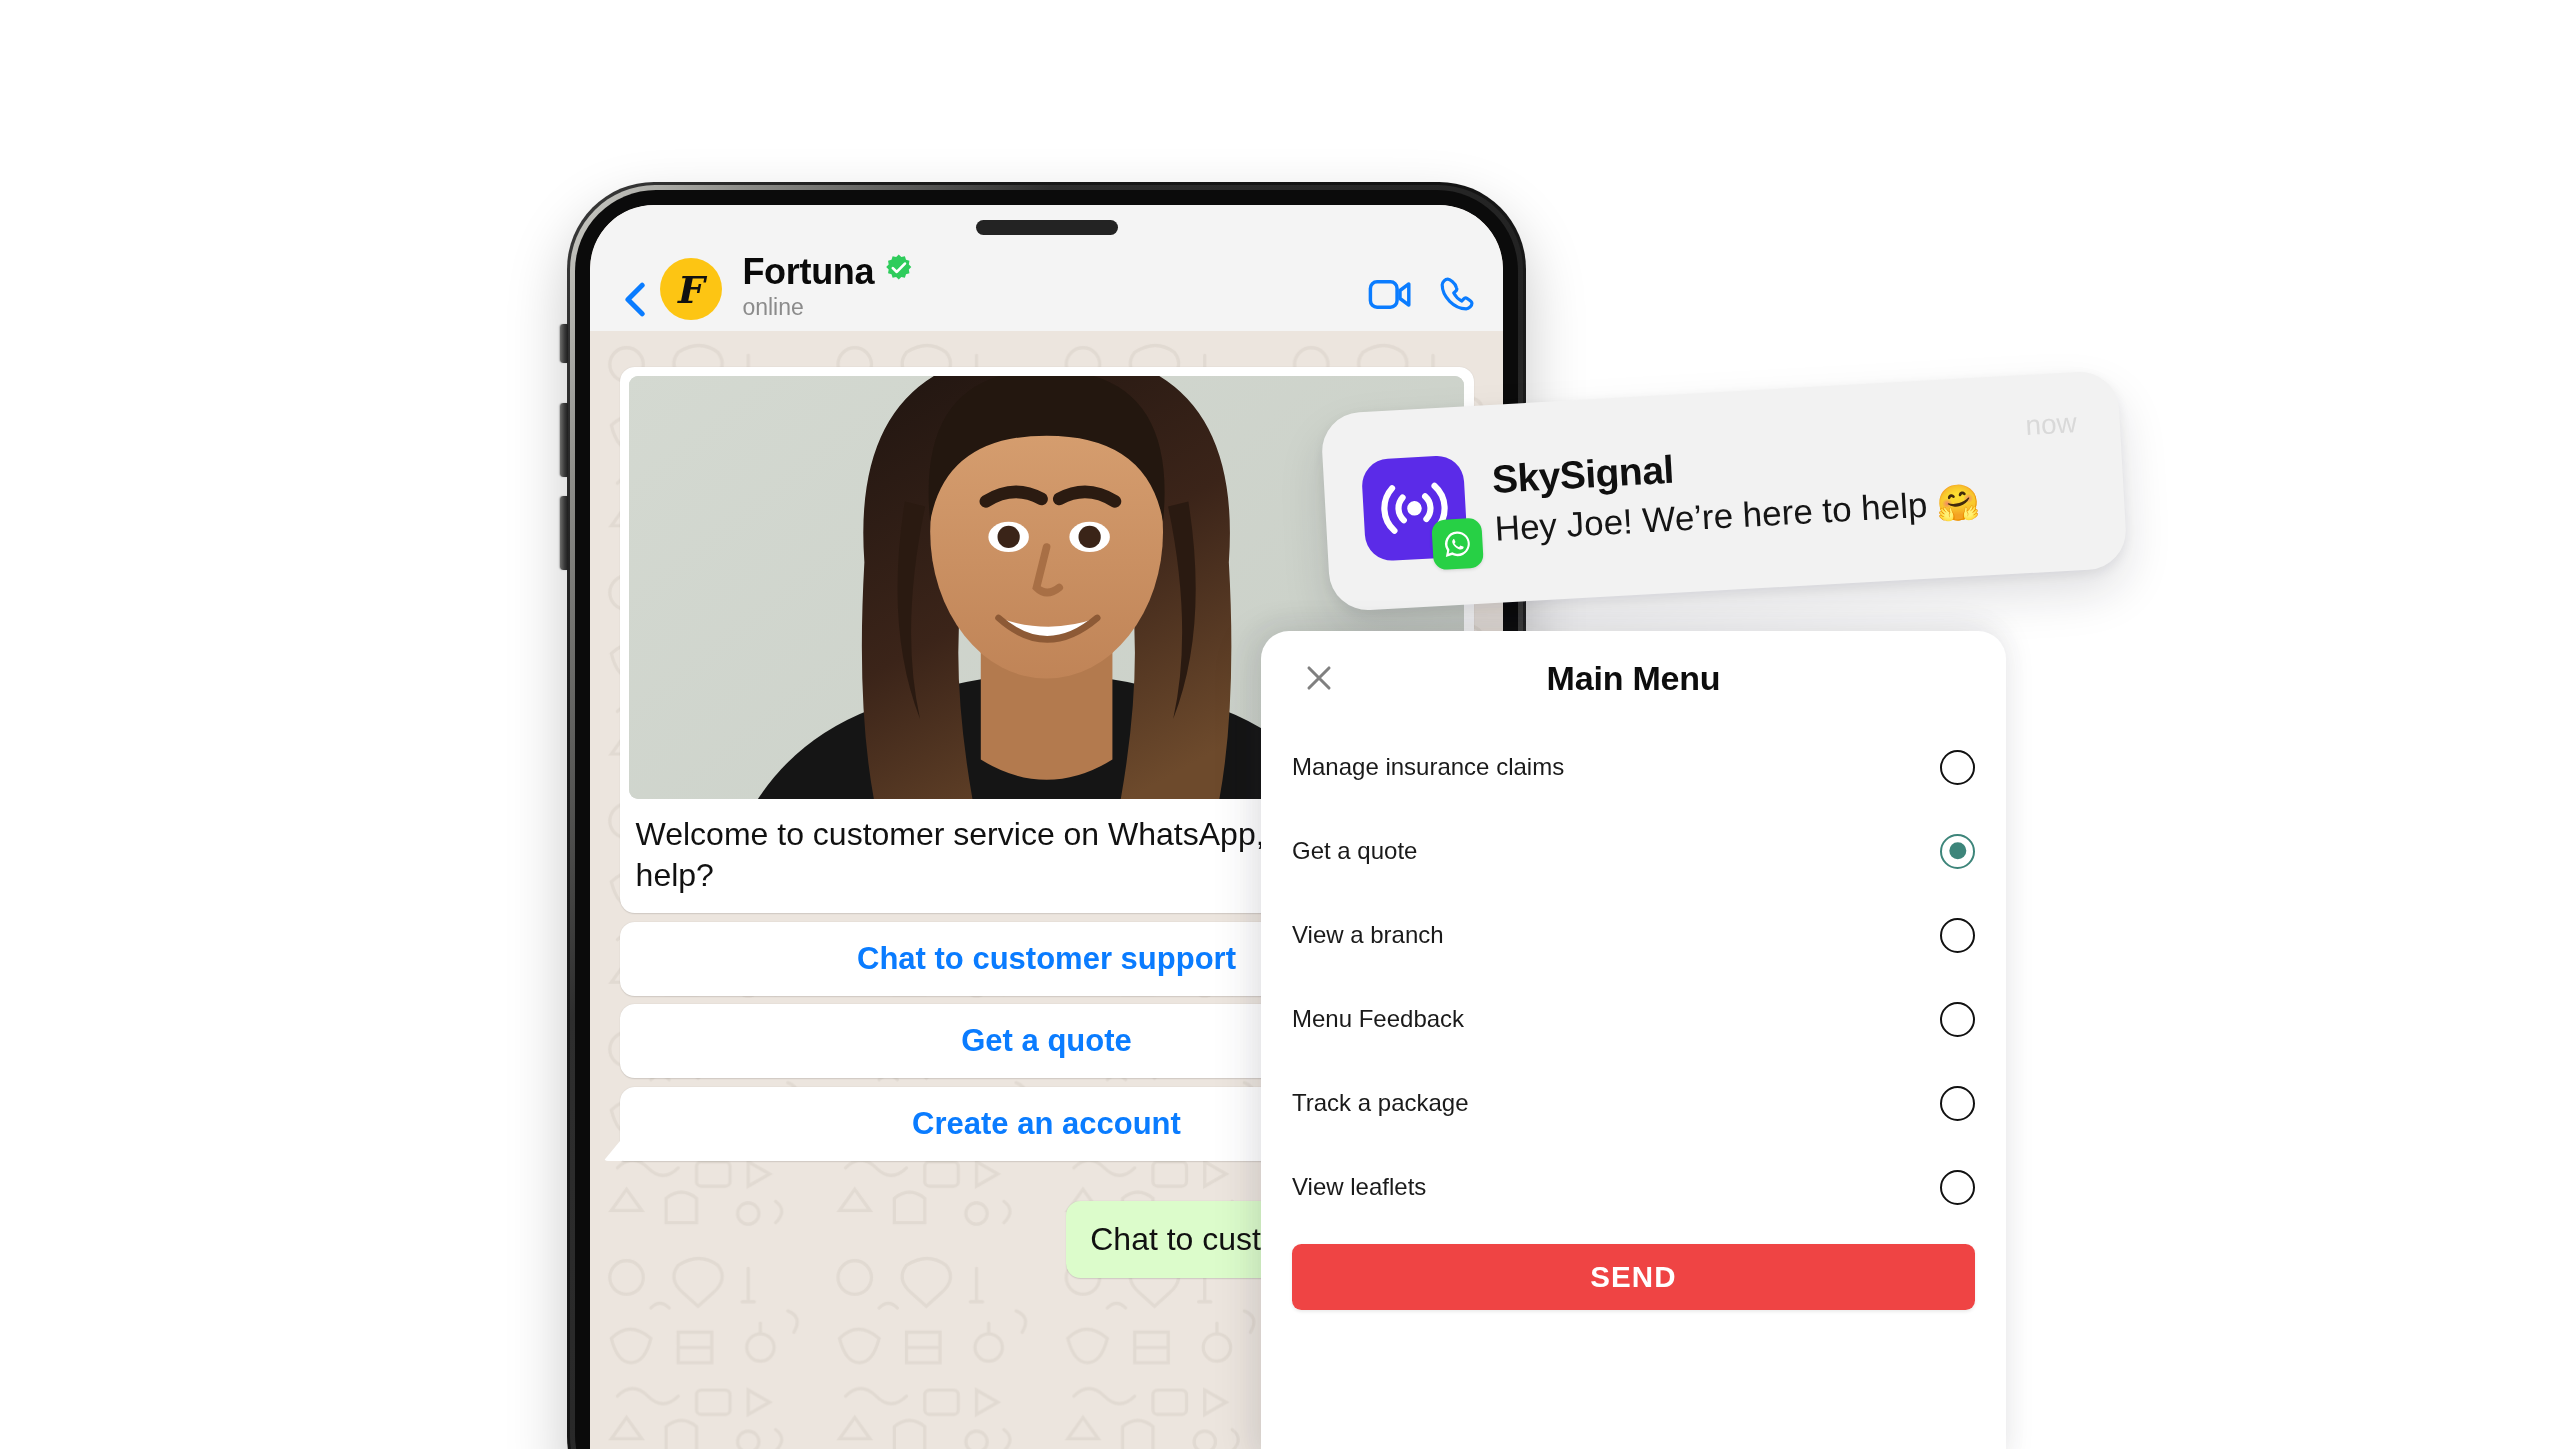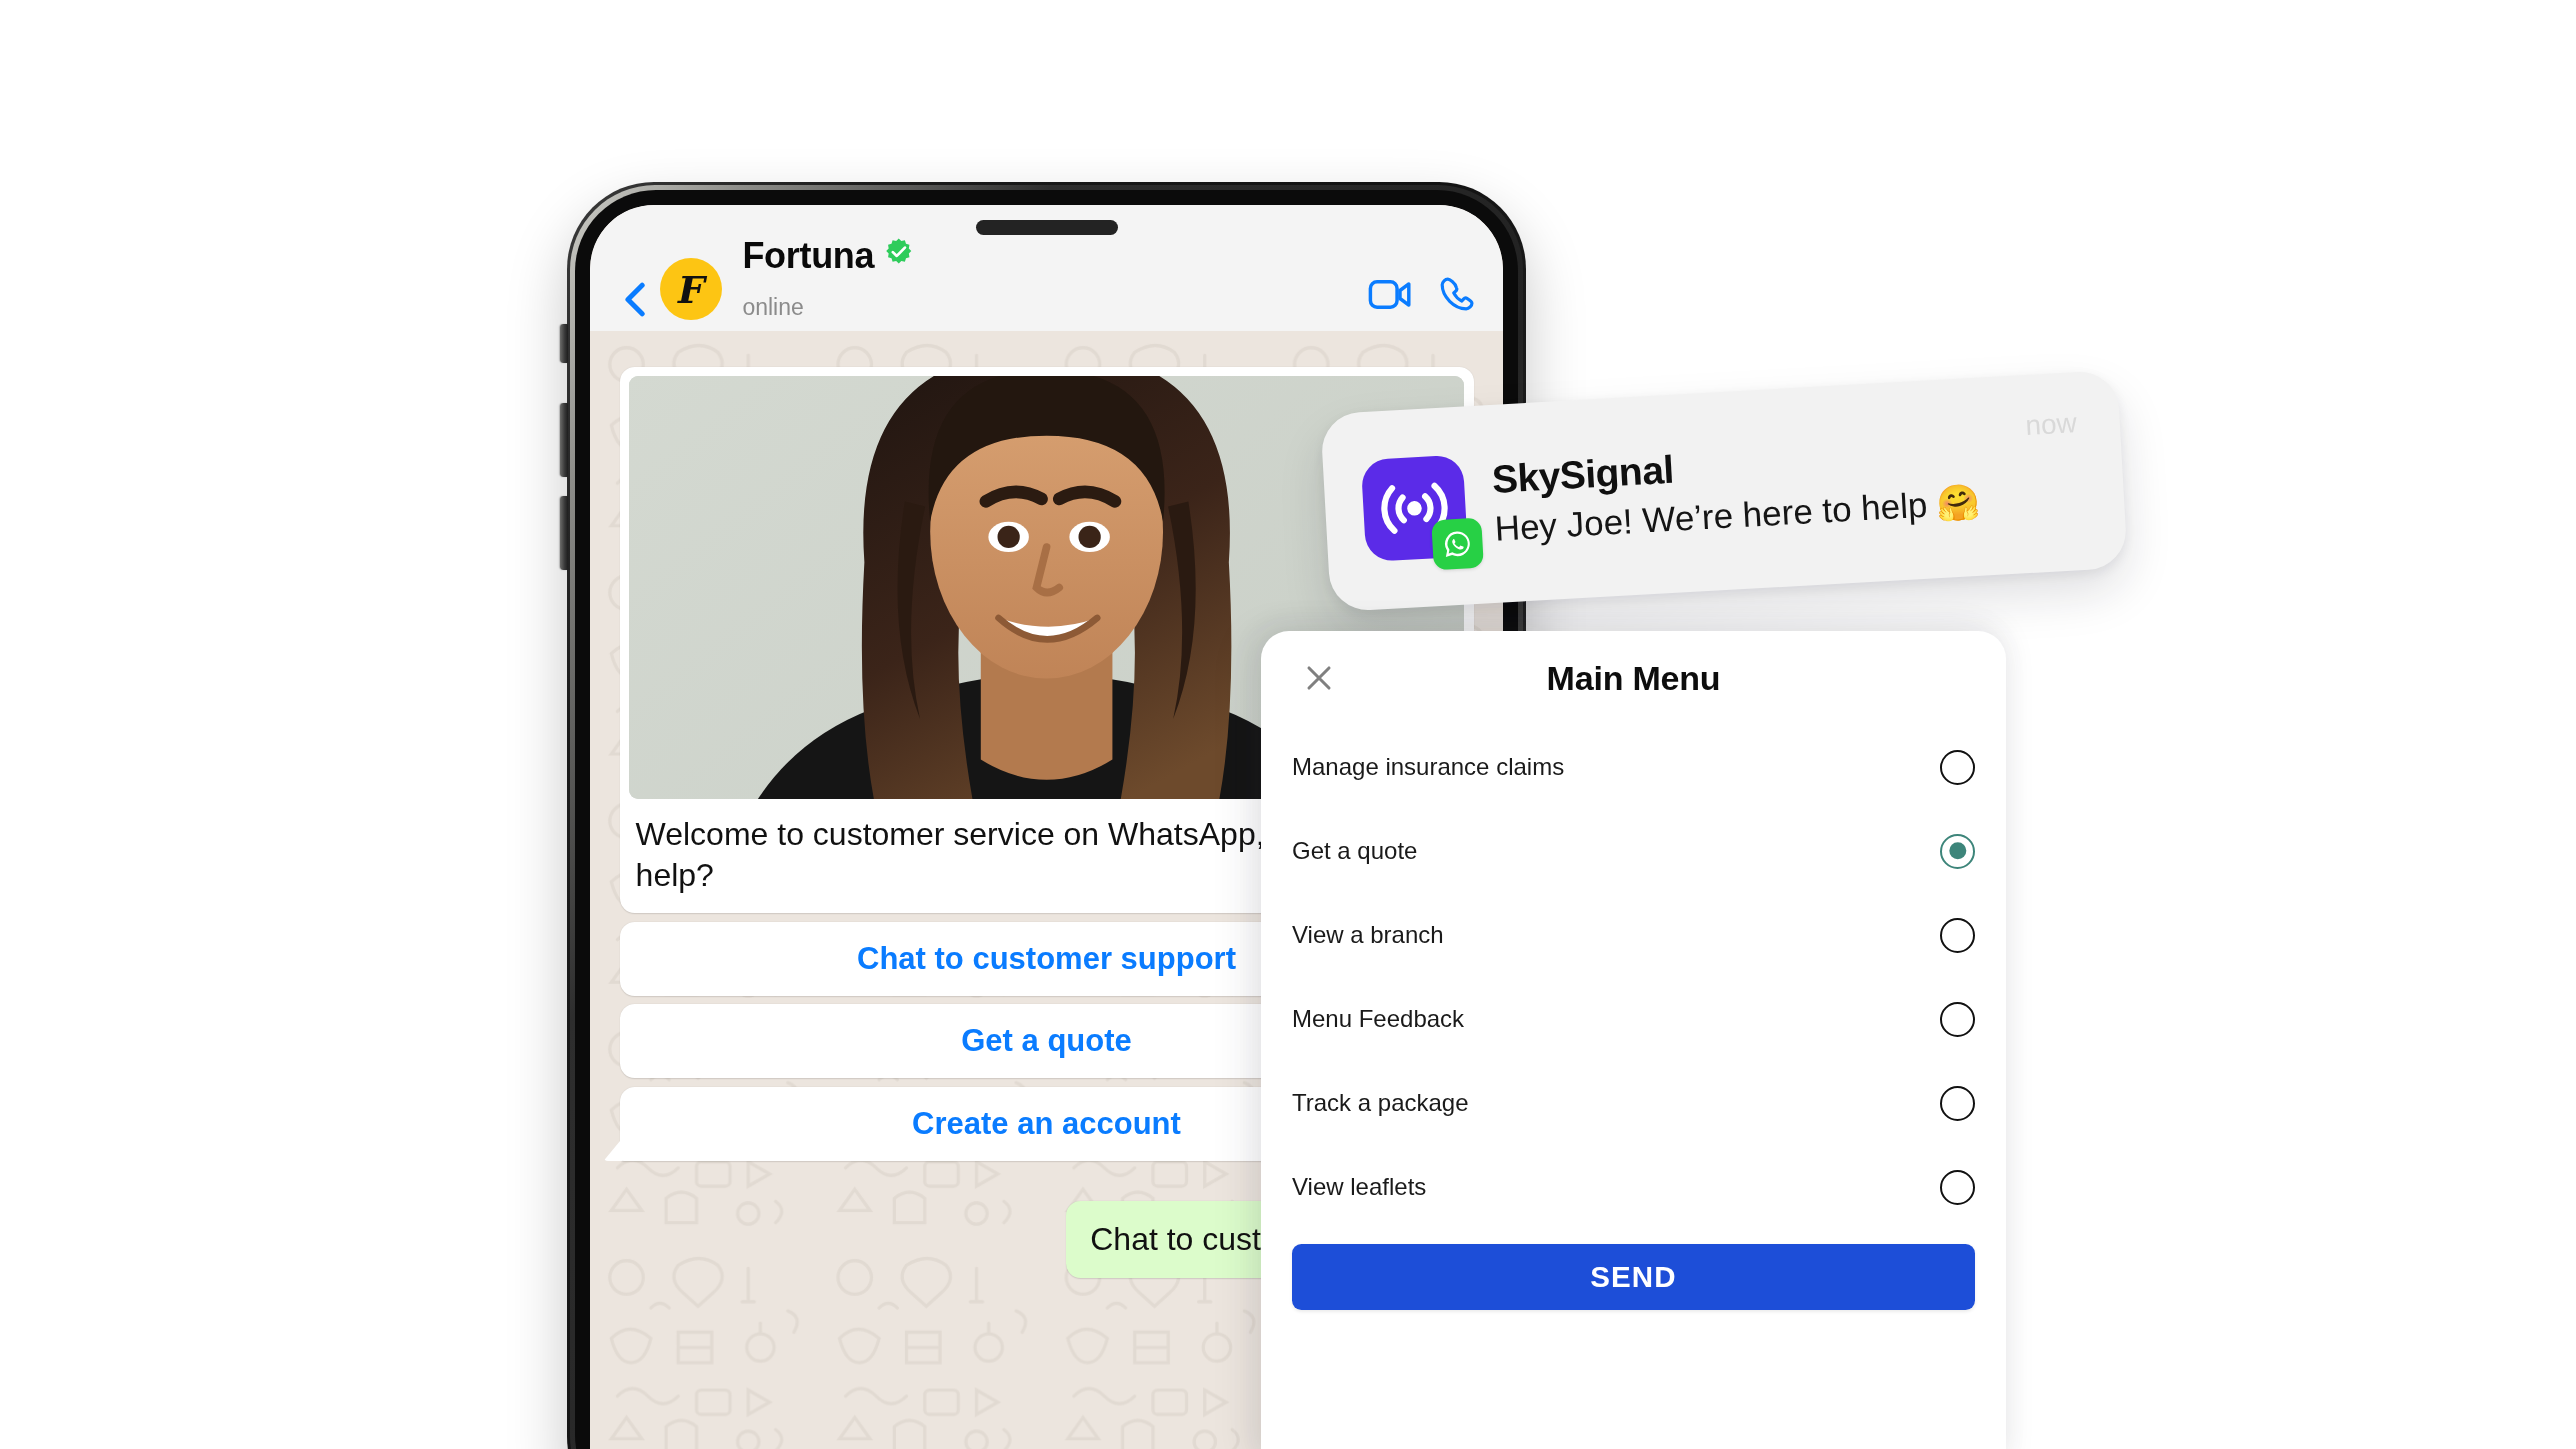--- a/index.html
+++ b/index.html
@@ -78,21 +78,21 @@
     margin-left:5.4px; flex:0 0 auto;
     display:flex; align-items:center; justify-content:center;
     font-family:"DejaVu Serif", serif;
     font-style:italic; font-weight:700; font-size:38px; color:#111;
     overflow:hidden;
   }
   #header-texts { margin-left:20px; flex:1 1 auto; min-width:0; }
   #contact-line { display:flex; gap:9.4px; }
   #contact-name { font-size:36px; font-weight:700; color:#0a0a0a; letter-spacing:-0.3px; line-height:1.05; }
   #verified-badge { width:29.5px; height:29.5px; flex:0 0 auto; }
-  #contact-status { font-size:23px; color:#8b8b8b; margin-top:20px; line-height:1.1; }
+  #contact-status { font-size:23px; color:#8b8b8b; margin-top:4px; line-height:1.1; }
   #header-actions { display:flex; align-items:center; gap:27px; padding-bottom:8px; }
   .hdr-icon { cursor:pointer; }
   .hdr-icon svg { display:block; }
 
   
   #chat-body {
     position:absolute; left:0; right:0; top:126px; bottom:0;
     background:#ECE5DE;
     overflow:hidden;
   }
@@ -214,21 +214,21 @@
   .radio { width:35px; height:35px; border-radius:50%; border:2.7px solid #111; flex:0 0 auto; position:relative; }
   .radio.checked { border-color:#3D857A; }
   .radio.checked::after {
     content:""; position:absolute; left:50%; top:50%;
     transform:translate(-50%,-50%);
     width:17.4px; height:17.4px; border-radius:50%; background:#3D857A;
   }
   #send-button {
     margin:14.8px 31px 0 31px;
     height:66px; border-radius:9.4px;
-    background:#1d4ed8;
+    background:#ef4444;
     color:#ffffff; font-size:29.5px; font-weight:700; letter-spacing:1.1px;
     display:flex; align-items:center; justify-content:center;
     cursor:pointer;
     box-shadow:0 1.3px 3.4px rgba(0,0,0,.08);
   }
 </style>
 </head>
 <body>
 
 <div id="stage">

